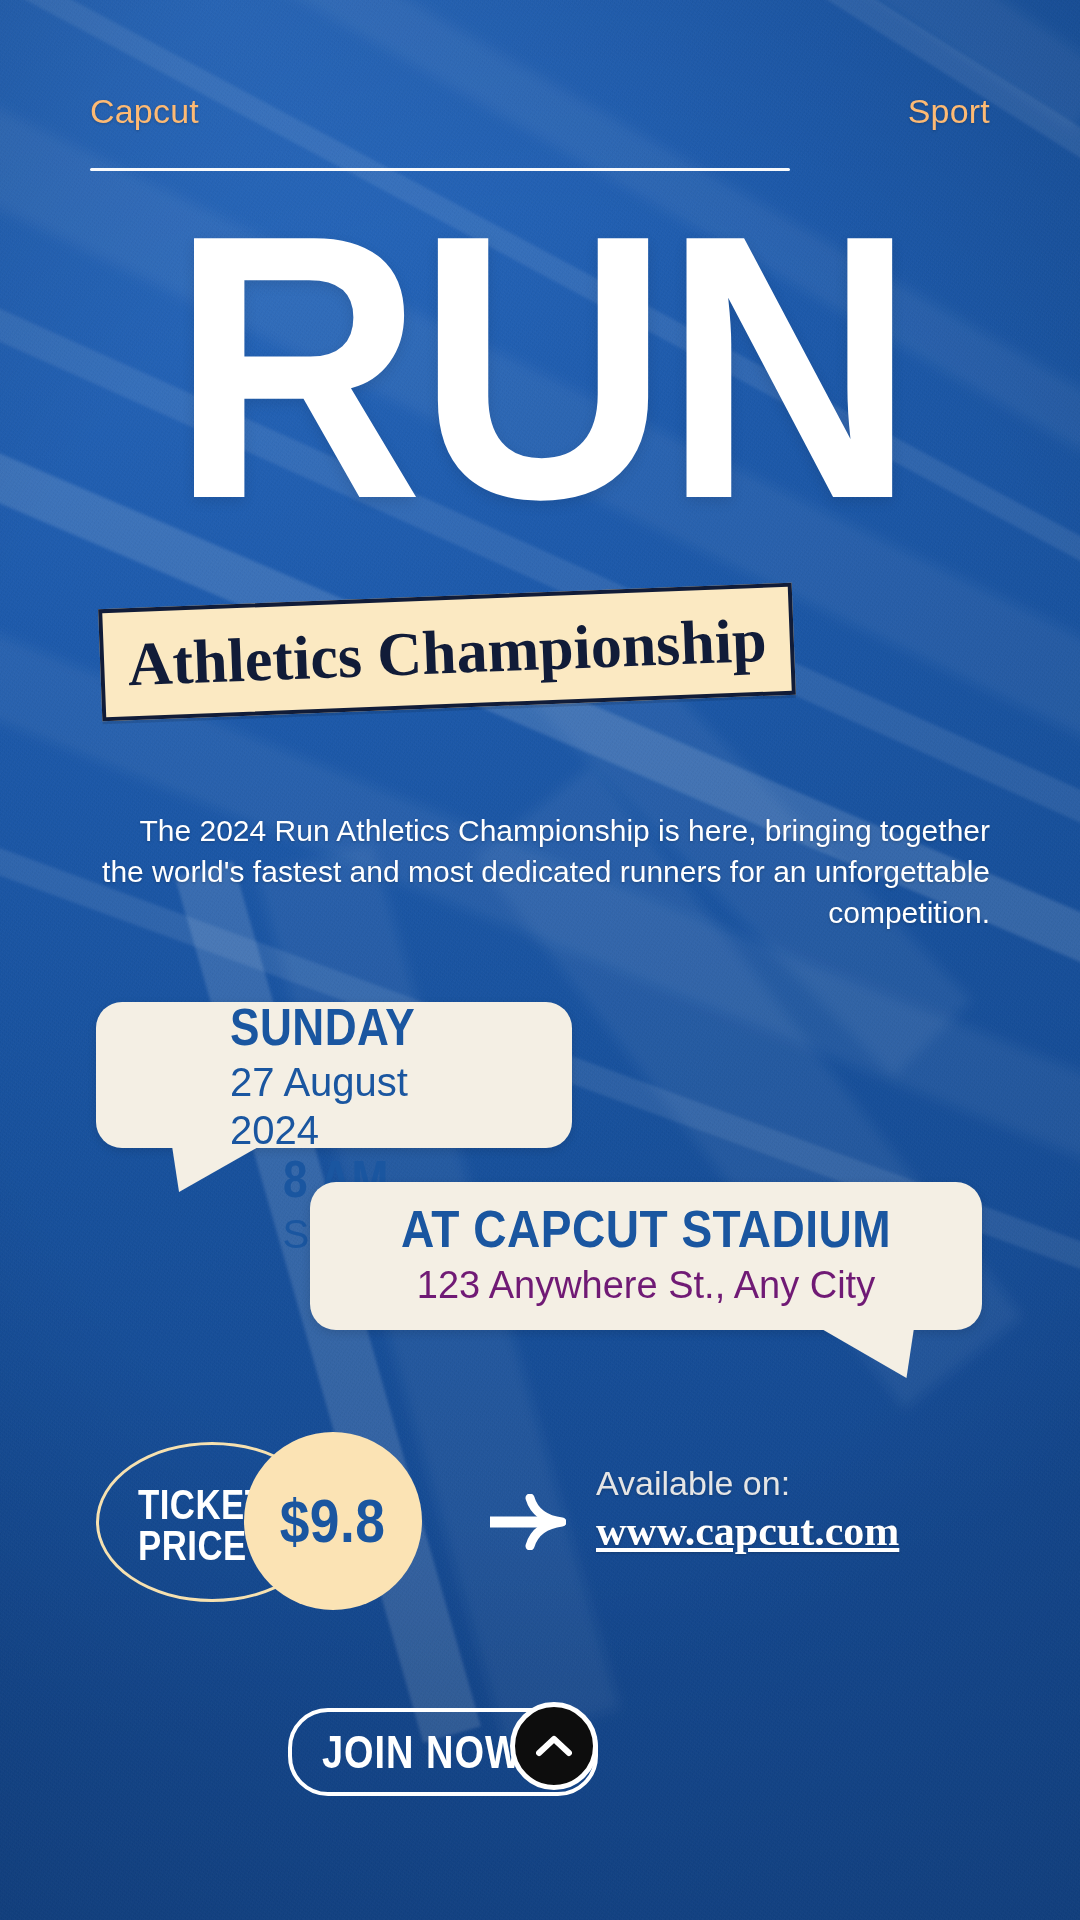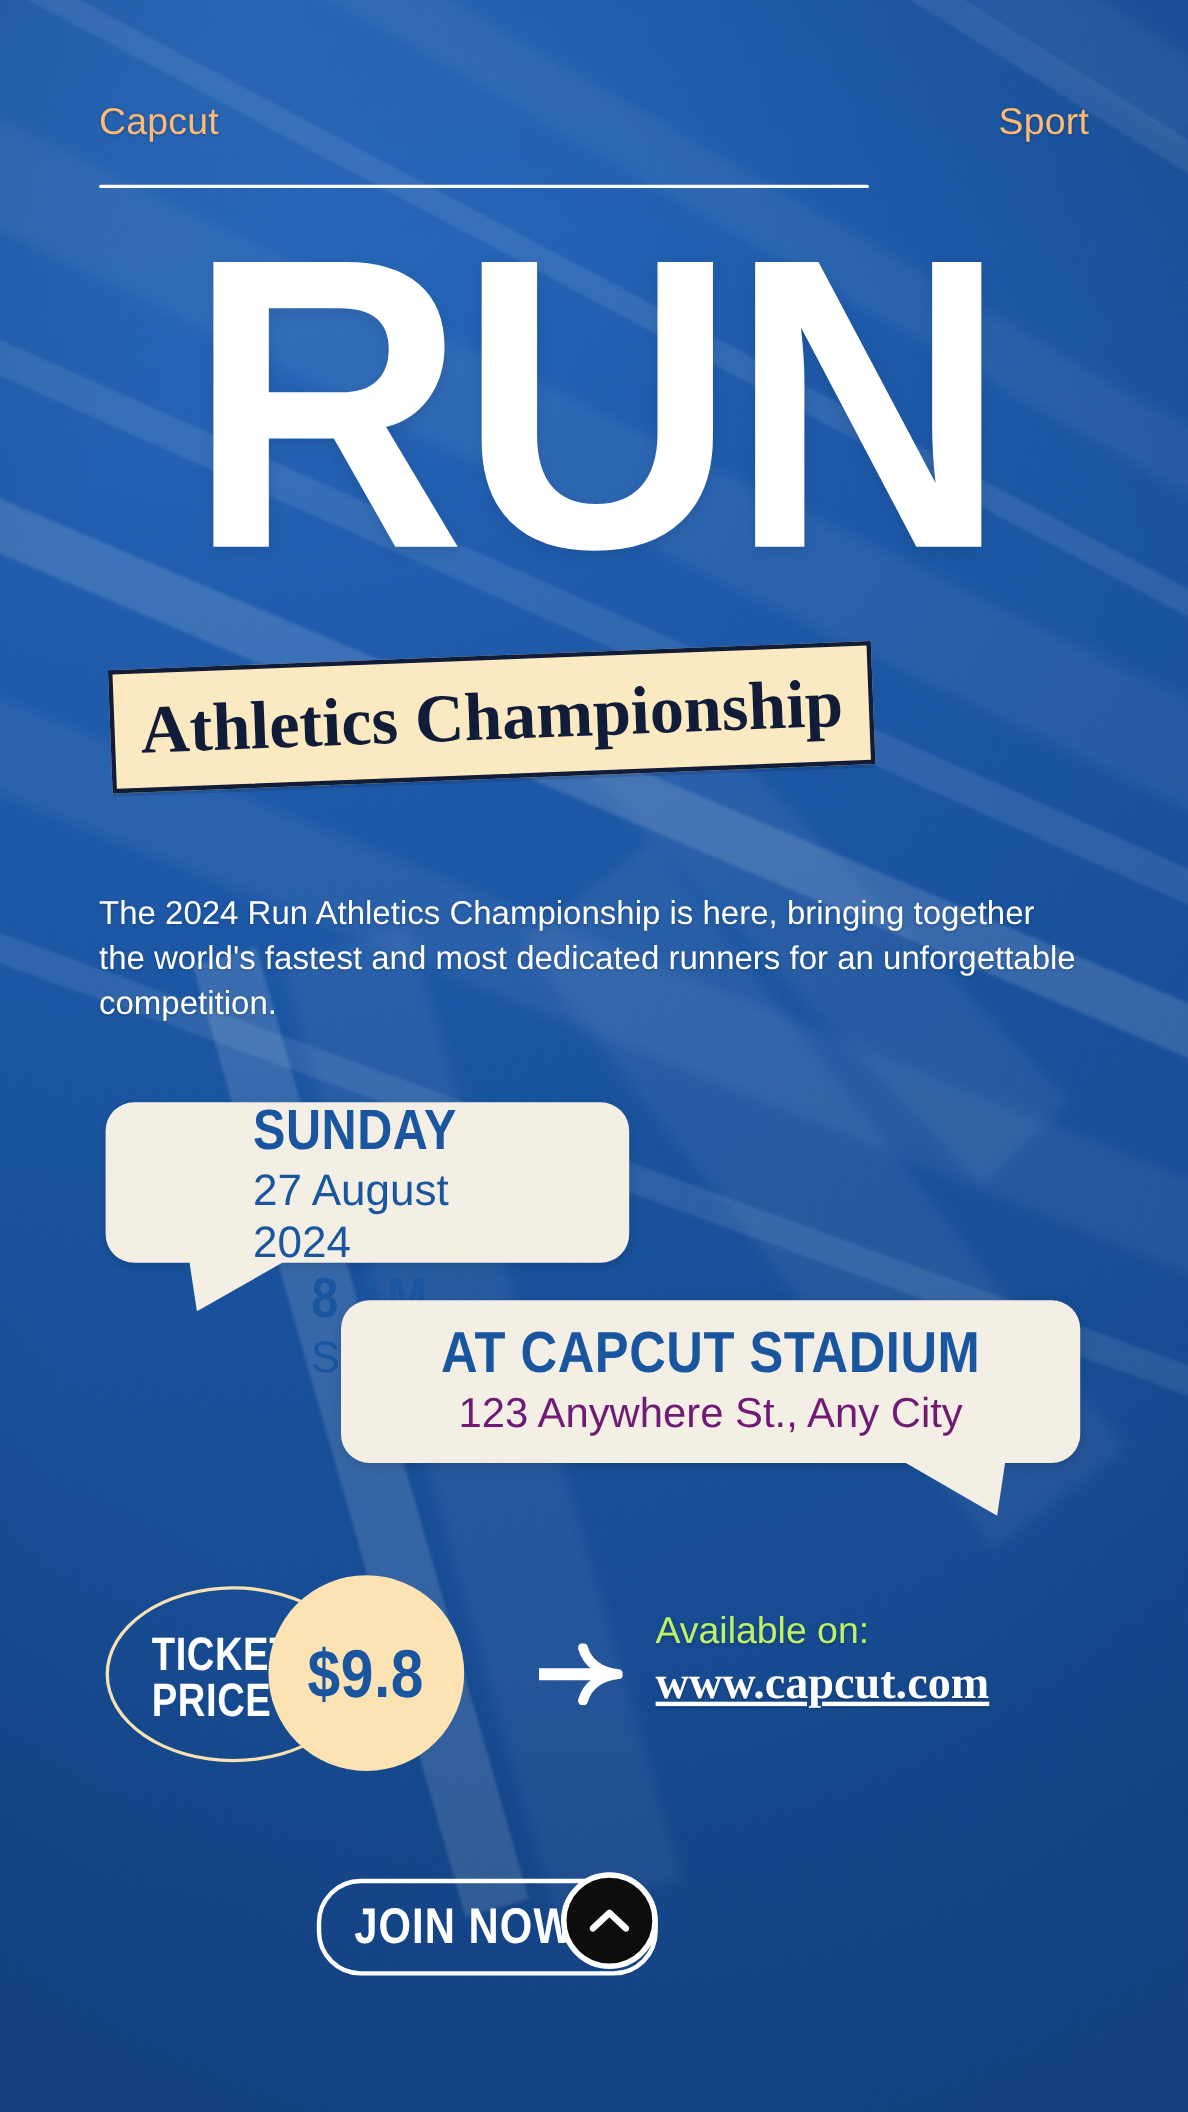--- a/index.html
+++ b/index.html
@@ -97,21 +97,21 @@
     font-size:62px;
     color:#111c38;
     letter-spacing:0px;
     white-space:nowrap;
     transform:scaleX(1.0);
   }
 
   
   .description{
     position:absolute; left:90px; top:810px; width:900px;
-    text-align:left;
+    text-align:right;
     color:#ffffff;
     font-size:30px;
     line-height:41px;
     font-weight:400;
     text-shadow:0 1px 3px rgba(0,0,0,.22);
   }
 
   
   .bubble{
     position:absolute;
@@ -225,21 +225,21 @@
     transform:scaleY(1.12) scaleX(.97);
   }
   .arrow-icon{
     position:absolute; left:392px; top:62px;
     width:78px; height:56px;
   }
   .avail-block{
     position:absolute; left:500px; top:30px;
   }
   .avail-label{
-    color:#bef264; font-size:34px; font-weight:400; line-height:42px;
+    color:#e5e5e5; font-size:34px; font-weight:400; line-height:42px;
     text-shadow:0 1px 3px rgba(0,0,0,.22);
   }
   .avail-url{
     color:#ffffff; font-family:"Liberation Serif", serif; font-weight:700;
     font-size:42px; line-height:50px; margin-top:2px;
     text-shadow:0 1px 3px rgba(0,0,0,.22);
     text-decoration:underline;
   }
 
   

